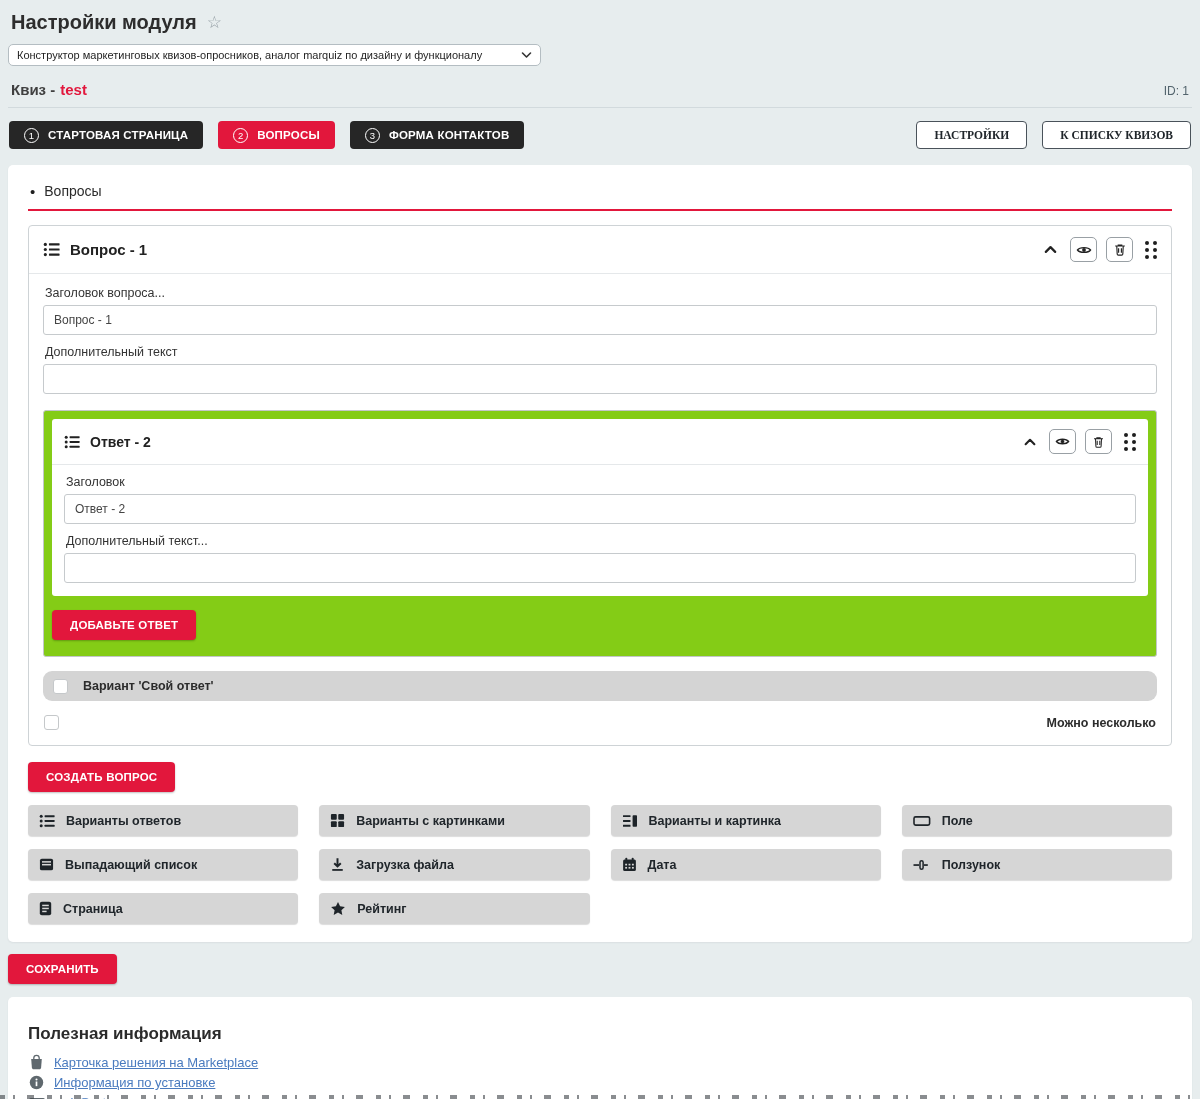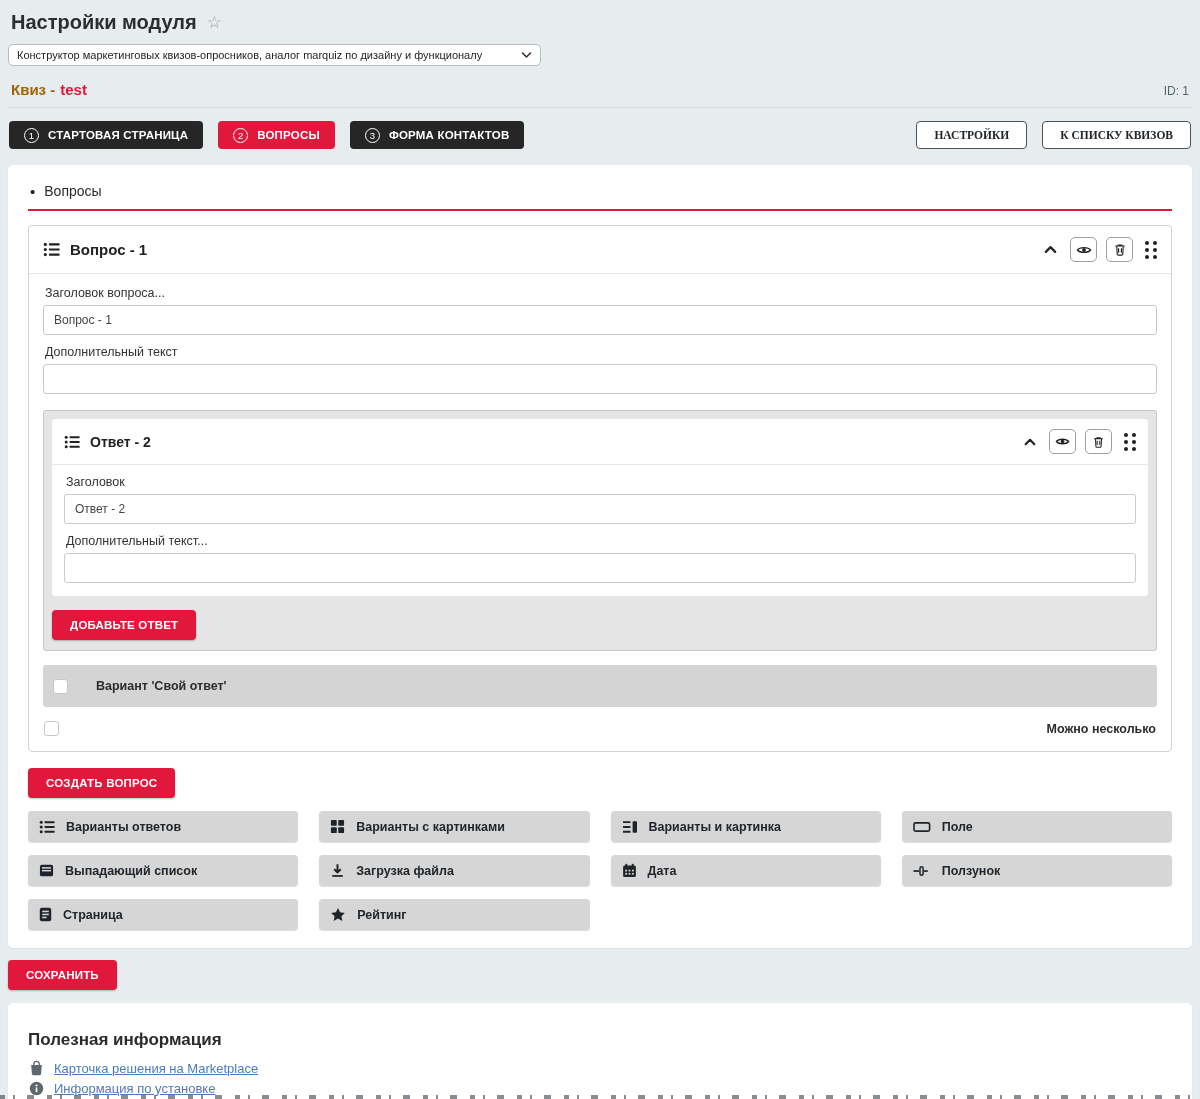--- a/index.html
+++ b/index.html
@@ -19,21 +19,21 @@
 
   .select-box {
     margin:10px 0 0 0; width:533px; height:22px; background:#fff;
     border:1px solid #b4bdc2; border-radius:5px;
     display:flex; align-items:center; justify-content:space-between;
     padding:0 8px; font-size:11px; color:#1f1f1f; cursor:pointer;
   }
   .select-box .chev { stroke:#333; }
 
   .quiz-row { display:flex; align-items:baseline; margin-top:15px; padding:0 3px; }
-  .quiz-title { font-size:15px; font-weight:700; color:#a16207; }
+  .quiz-title { font-size:15px; font-weight:700; color:#404040; }
   .quiz-name { color:#e2173c; margin-left:5px; }
   .quiz-id { margin-left:auto; font-size:12px; color:#53646d; }
 
   .divider { border-top:1px solid #d2dadd; margin-top:9px; }
 
   .tabs-row { display:flex; align-items:center; margin-top:13px; gap:15px; padding:0 1px; }
   .tab {
     height:28px; border-radius:4px; background:#262626; color:#fff;
     display:flex; align-items:center; gap:9px; padding:0 15px;
     font-size:11.5px; font-weight:700; letter-spacing:.2px; cursor:pointer; border:none;
@@ -77,36 +77,36 @@
 
   .panel-body { padding:2px 14px 13px; }
   .field-label { font-size:12.5px; color:#333; margin:10px 2px 5px; }
   .text-input {
     width:100%; height:30px; border:1px solid #c6cacd; border-radius:3px;
     padding:0 10px; font-size:12px; color:#444; background:#fff;
     font-family:inherit; outline:none; display:block;
   }
 
   
-  .answer-wrap { background:#e5e5e5; border:1px solid #c3c6c8; border-radius:3px;
-                 margin-top:16px; padding:8px 8px 10px; }
+  .answer-wrap { background:#84cc16; border:1px solid #c3c6c8; border-radius:3px;
+                 margin-top:16px; padding:8px 8px 16px; }
   .a-panel { background:#fff; border-radius:3px; }
   .a-panel .panel-title { font-size:14px; }
   .a-panel .panel-body { padding:0 12px 13px; }
   .a-panel .panel-header { padding:10px 12px; }
   .red-btn {
     background:#e2173c; color:#fff; border:none; border-radius:4px;
     font-family:inherit; font-weight:700; font-size:11.5px; letter-spacing:.2px;
     padding:9px 18px; cursor:pointer; box-shadow:0 1px 2px rgba(0,0,0,.25);
   }
   .add-answer-row { margin:14px 0 0 0; }
 
   
-  .check-strip { background:#d4d4d4; border-radius:3px; margin-top:14px; height:42px;
-                 display:flex; align-items:center; gap:28px; padding:0 10px; }
+  .check-strip { background:#d4d4d4; border-radius:9px; margin-top:14px; height:30px;
+                 display:flex; align-items:center; gap:15px; padding:0 10px; }
   .check-row { display:flex; align-items:center; gap:11px; margin-top:14px; padding:0 1px 2px;justify-content:space-between; }
   .checkbox { width:15px; height:15px; background:#fff; border:1px solid #c5c8ca;
               border-radius:3px; flex:0 0 auto; cursor:pointer; }
   .check-label { font-size:12.5px; font-weight:700; color:#2c2c2c; }
 
   .create-btn-row { margin-top:16px; }
 
   
   .type-grid { display:grid; grid-template-columns:repeat(4,1fr); gap:13px 21px; margin-top:13px; }
   .type-btn {

